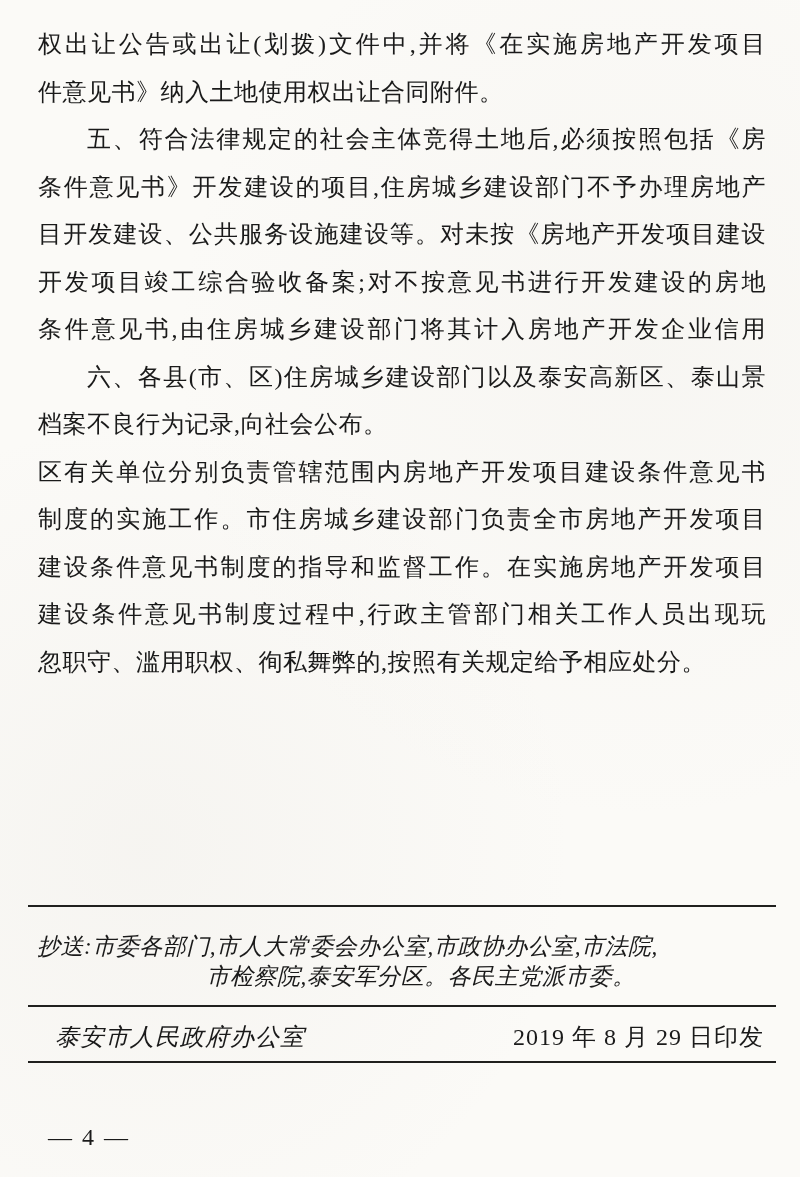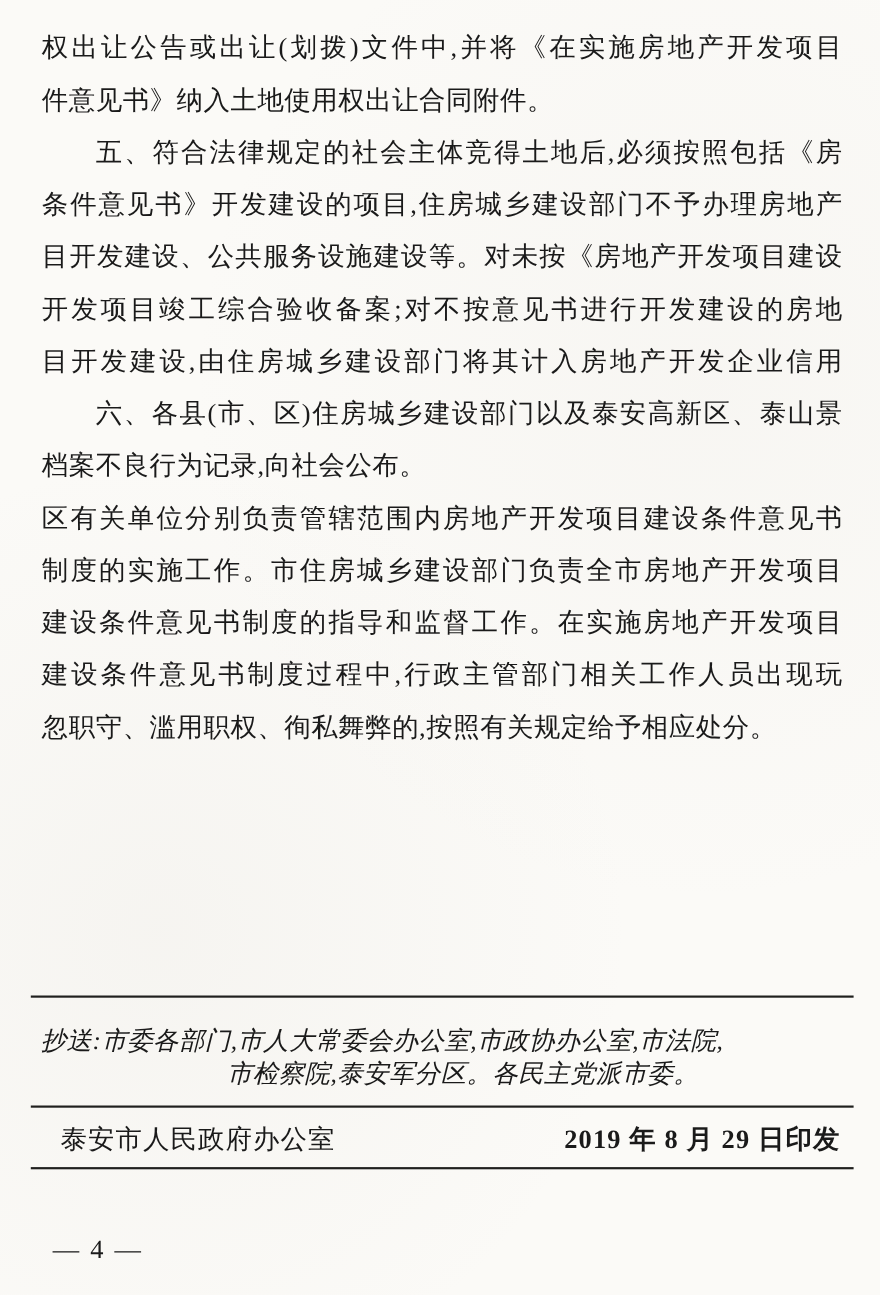--- a/index.html
+++ b/index.html
@@ -83,27 +83,27 @@
     right: 36px;
     display: flex;
     justify-content: space-between;
     align-items: baseline;
   }
   .issuer {
     font-size: 24px;
     line-height: 30px;
     letter-spacing: 1px;
     white-space: nowrap;
+    font-style: italic;
   }
   .print-date {
     font-size: 24px;
     line-height: 30px;
     letter-spacing: 1px;
     white-space: nowrap;
-    font-weight: bold;
   }
 
   .page-number {
     position: absolute;
     top: 1122px;
     left: 48px;
     font-size: 24px;
     line-height: 30px;
     letter-spacing: 2px;
     white-space: nowrap;
@@ -112,21 +112,21 @@
 </head>
 <body>
 
 <div class="doc-body">
     <div class="line j">权出让公告或出让(划拨)文件中,并将《在实施房地产开发项目</div>
     <div class="line">件意见书》纳入土地使用权出让合同附件。</div>
     <div class="line j ind">五、符合法律规定的社会主体竞得土地后,必须按照包括《房</div>
     <div class="line j">条件意见书》开发建设的项目,住房城乡建设部门不予办理房地产</div>
     <div class="line j">目开发建设、公共服务设施建设等。对未按《房地产开发项目建设</div>
     <div class="line j">开发项目竣工综合验收备案;对不按意见书进行开发建设的房地</div>
-    <div class="line j">目开发建设,由住房城乡建设部门将其计入房地产开发企业信用</div>
+    <div class="line j">条件意见书,由住房城乡建设部门将其计入房地产开发企业信用</div>
     <div class="line j ind">六、各县(市、区)住房城乡建设部门以及泰安高新区、泰山景</div>
     <div class="line">档案不良行为记录,向社会公布。</div>
     <div class="line j">区有关单位分别负责管辖范围内房地产开发项目建设条件意见书</div>
     <div class="line j">制度的实施工作。市住房城乡建设部门负责全市房地产开发项目</div>
     <div class="line j">建设条件意见书制度的指导和监督工作。在实施房地产开发项目</div>
     <div class="line j">建设条件意见书制度过程中,行政主管部门相关工作人员出现玩</div>
     <div class="line">忽职守、滥用职权、徇私舞弊的,按照有关规定给予相应处分。</div>
   </div>
 
 <div class="rule rule-1"></div>

